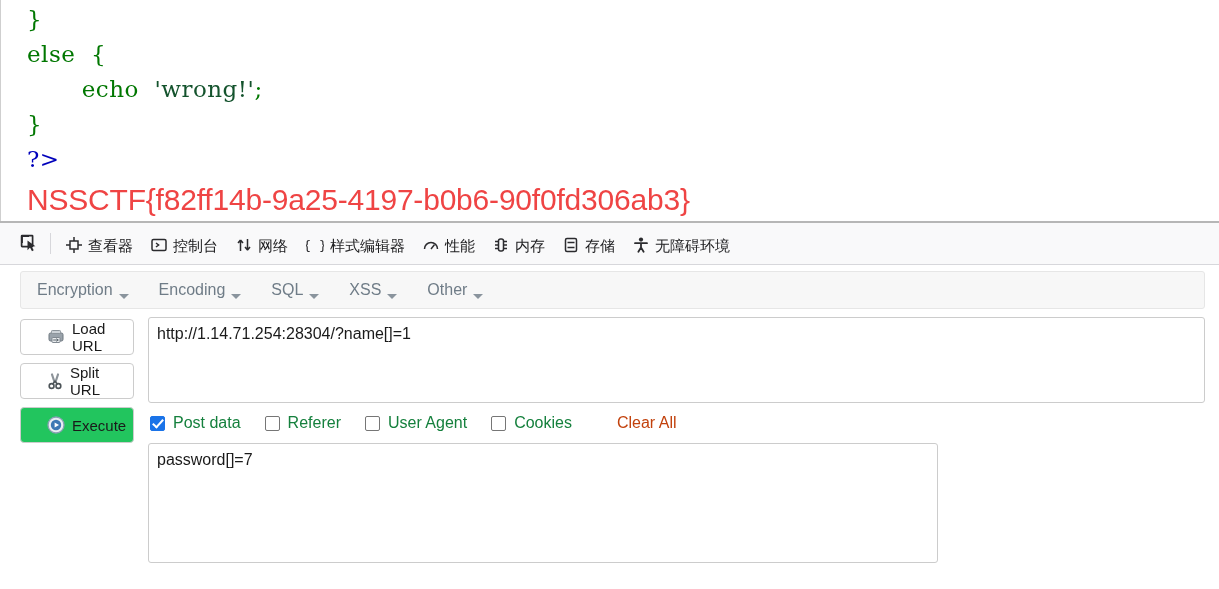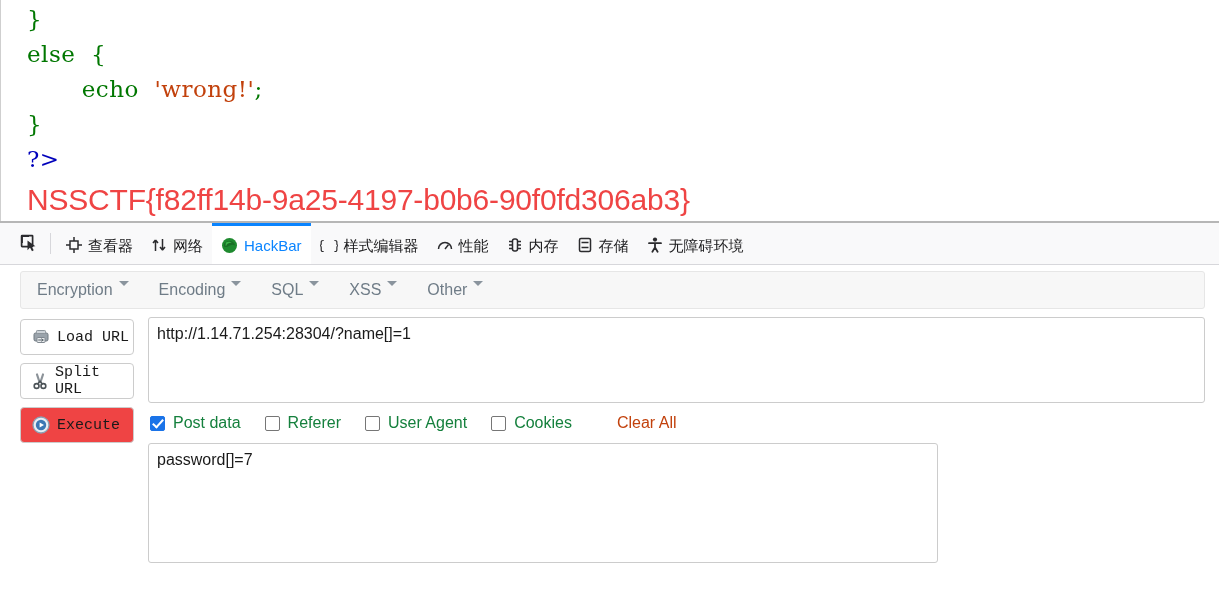--- a/index.html
+++ b/index.html
@@ -23,21 +23,21 @@
   }
   #code-block {
     padding: 2px 0 0 26px;
     font-family: "DejaVu Serif", "Liberation Serif", serif;
     font-size: 23px;
     line-height: 35px;
     white-space: pre;
     letter-spacing: 0.5px;
   }
   .c-green { color: #007700; }
-  .c-red   { color: #c2410c; }
+  .c-red   { color: #14532d; }
   .c-blue  { color: #0000bb; }
 
   #flag-line {
     padding: 5px 0 0 26px;
     font-family: "Liberation Sans", sans-serif;
     font-size: 30px;
     line-height: 36px;
     color: #ef4444;
     white-space: pre;
     letter-spacing: -0.2px;
@@ -107,21 +107,21 @@
     display: flex;
     align-items: center;
     padding-left: 16px;
     gap: 30px;
   }
   .menu-item {
     font-size: 16px;
     color: #6f7c87;
     cursor: pointer;
     display: flex;
-    align-items: flex-start;
+    align-items: flex-end;
     gap: 6px;
   }
   .caret {
     width: 0; height: 0;
     border-left: 5px solid transparent;
     border-right: 5px solid transparent;
     border-top: 5px solid #8a949d;
   }
 
   
@@ -138,27 +138,27 @@
     padding-top: 2px;
   }
   .hb-btn {
     height: 36px;
     border: 1px solid #cccccc;
     border-radius: 4px;
     background: #ffffff;
     display: flex;
     align-items: center;
     gap: 7px;
-    padding-left: 11px;
+    padding-left: 26px;
     font-size: 15px;
     color: #1a1a1a;
     cursor: pointer;
-    font-family: Liberation Mono, monospace;
-  }
-  .hb-btn.primary { background: #ef4444; }
+    font-family: Liberation Sans, sans-serif;
+  }
+  .hb-btn.primary { background: #22c55e; }
 
   #hb-right {
     flex: 1 1 auto;
     padding-left: 14px;
     display: flex;
     flex-direction: column;
   }
   .ta {
     width: 100%;
     border: 1px solid #cccccc;
@@ -250,34 +250,33 @@
             <svg width="16" height="16" viewBox="0 0 16 16">
               <rect x="4" y="4" width="8" height="8" fill="none" stroke="#2b2b2e" stroke-width="1.5"></rect>
               <path d="M8 0v4M8 12v4M0 8h4M12 8h4" stroke="#2b2b2e" stroke-width="1.5"></path>
             </svg>
           </span>
           <span class="tab-label">查看器</span>
         </div>
         <div class="tab">
           <span class="tab-icon">
             <svg width="16" height="16" viewBox="0 0 16 16">
+              <rect x="1" y="2.5" width="14" height="11" rx="1.5" fill="none" stroke="#2b2b2e" stroke-width="1.5"></rect>
+              <path d="M5 6l2.6 2L5 10" fill="none" stroke="#2b2b2e" stroke-width="1.5"></path>
+            </svg>
+          </span>
+          <span class="tab-label">控制台</span>
+        </div>
+        <div class="tab">
+          <span class="tab-icon">
+            <svg width="16" height="16" viewBox="0 0 16 16">
               <path d="M4.5 14V3M4.5 3L2 6M4.5 3L7 6M11.5 2v11M11.5 13L9 10M11.5 13L14 10" fill="none" stroke="#2b2b2e" stroke-width="1.5"></path>
             </svg>
           </span>
           <span class="tab-label">网络</span>
-        </div>
-        <div class="tab selected">
-          <span class="tab-icon">
-            <svg width="17" height="17" viewBox="0 0 17 17">
-              <circle cx="8.5" cy="8.5" r="7.5" fill="#1f8a2f"></circle>
-              <path d="M3 7c2-3 6-4 9-2 1 .7 2 2 2 3.5-1.5-1-3-1-4.5-.3C7.5 9 6 10.5 3.5 10 3 9 2.7 8 3 7z" fill="#1a6f26"></path>
-              <path d="M5 5.5c2-1.3 4.5-1 6 .5-1.3-.4-2.8-.2-4 .6-1.1.7-1.8 1.8-2 3-.6-1.6-.3-3.3 0-4.1z" fill="#3cb54a"></path>
-            </svg>
-          </span>
-          <span class="tab-label">HackBar</span>
         </div>
         <div class="tab">
           <span class="tab-icon">
             <svg width="18" height="16" viewBox="0 0 18 16">
               <text x="9" y="12.5" font-size="13" font-family="DejaVu Sans Mono, monospace" fill="#2b2b2e" text-anchor="middle">{ }</text>
             </svg>
           </span>
           <span class="tab-label">样式编辑器</span>
         </div>
         <div class="tab">

